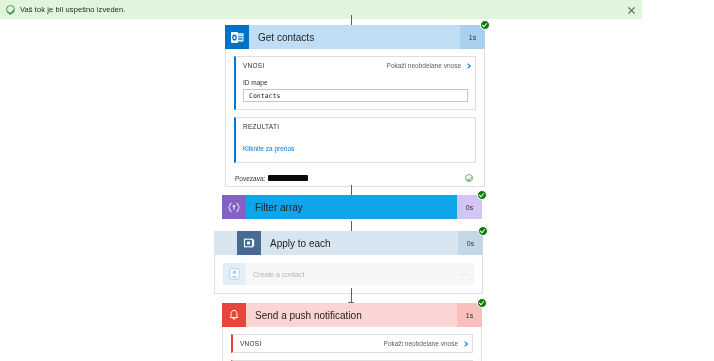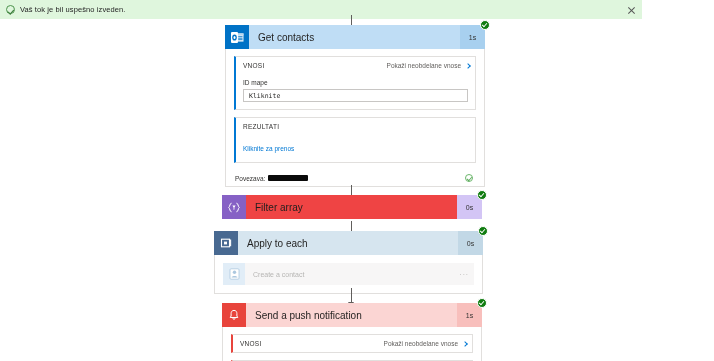--- a/index.html
+++ b/index.html
@@ -186,21 +186,21 @@
     <div class="card-body">
 
       <div class="section">
         <div class="section-head">
           <span class="section-label">VNOSI</span>
           <span class="section-action">Pokaži neobdelane vnose</span>
           <span class="chev"></span>
         </div>
         <div class="section-content">
           <div class="field-label">ID mape</div>
-          <div class="field-box">Kliknite</div>
+          <div class="field-box">Contacts</div>
         </div>
       </div>
 
       <div class="section">
         <div class="section-head">
           <span class="section-label">REZULTATI</span>
         </div>
         <div class="section-content" style="padding-top:2px;">
           <span class="dl-link">Kliknite za prenos</span>
         </div>
@@ -213,41 +213,41 @@
       </div>
     </div>
   </div>
 
   <div class="arrow" style="left:345px; top:166px;">
     <div class="shaft" style="height:14px;"></div>
       <div class="head"></div>
   </div>
 
   <div class="card" style="left:222px; top:176px; width:260px;">
-    <div class="card-head" style="background:#ef4444;text-align:right;">
+    <div class="card-head" style="background:#0ea5e9;text-align:right;">
       <div class="card-icon" style="background:#8661c5;">
         <svg width="14" height="11" viewBox="0 0 14 11">
           <path d="M4.2 1.2 C2.6 1.2 3.2 4.4 1.7 5.5 C3.2 6.6 2.6 9.8 4.2 9.8" stroke="#fff" stroke-width="1" fill="none" stroke-linecap="round"></path>
           <path d="M9.8 1.2 C11.4 1.2 10.8 4.4 12.3 5.5 C10.8 6.6 11.4 9.8 9.8 9.8" stroke="#fff" stroke-width="1" fill="none" stroke-linecap="round"></path>
           <path d="M5.4 3.6 H8.6 L7.4 5.4 V7.6 L6.6 8.1 V5.4 Z" fill="#fff"></path>
         </svg>
       </div>
       <div class="card-title">Filter array</div>
       <div class="card-dur" style="background:#d3c5f5;">0s</div>
       <div class="status-badge"></div>
     </div>
   </div>
 
   <div class="arrow" style="left:345px; top:202px;">
     <div class="shaft" style="height:14px;"></div>
       <div class="head"></div>
   </div>
 
   <div class="card" style="left:214px; top:212px; width:269px;">
-    <div class="card-head" style="background:#d6e5ef;">
+    <div class="card-head" style="background:#d6e5ef;padding-left:23px;">
       <div class="card-icon" style="background:#486991;">
         <svg width="13" height="12" viewBox="0 0 13 12">
           <rect x="1.5" y="2.2" width="8" height="7.6" fill="none" stroke="#fff" stroke-width="1.1"></rect>
           <rect x="4" y="4.6" width="3" height="2.8" fill="#fff"></rect>
           <path d="M10.6 2.6 v6.6" stroke="#fff" stroke-width="1.1" fill="none"></path>
         </svg>
       </div>
       <div class="card-title">Apply to each</div>
       <div class="card-dur" style="background:#c2d8e6;">0s</div>
       <div class="status-badge"></div>

